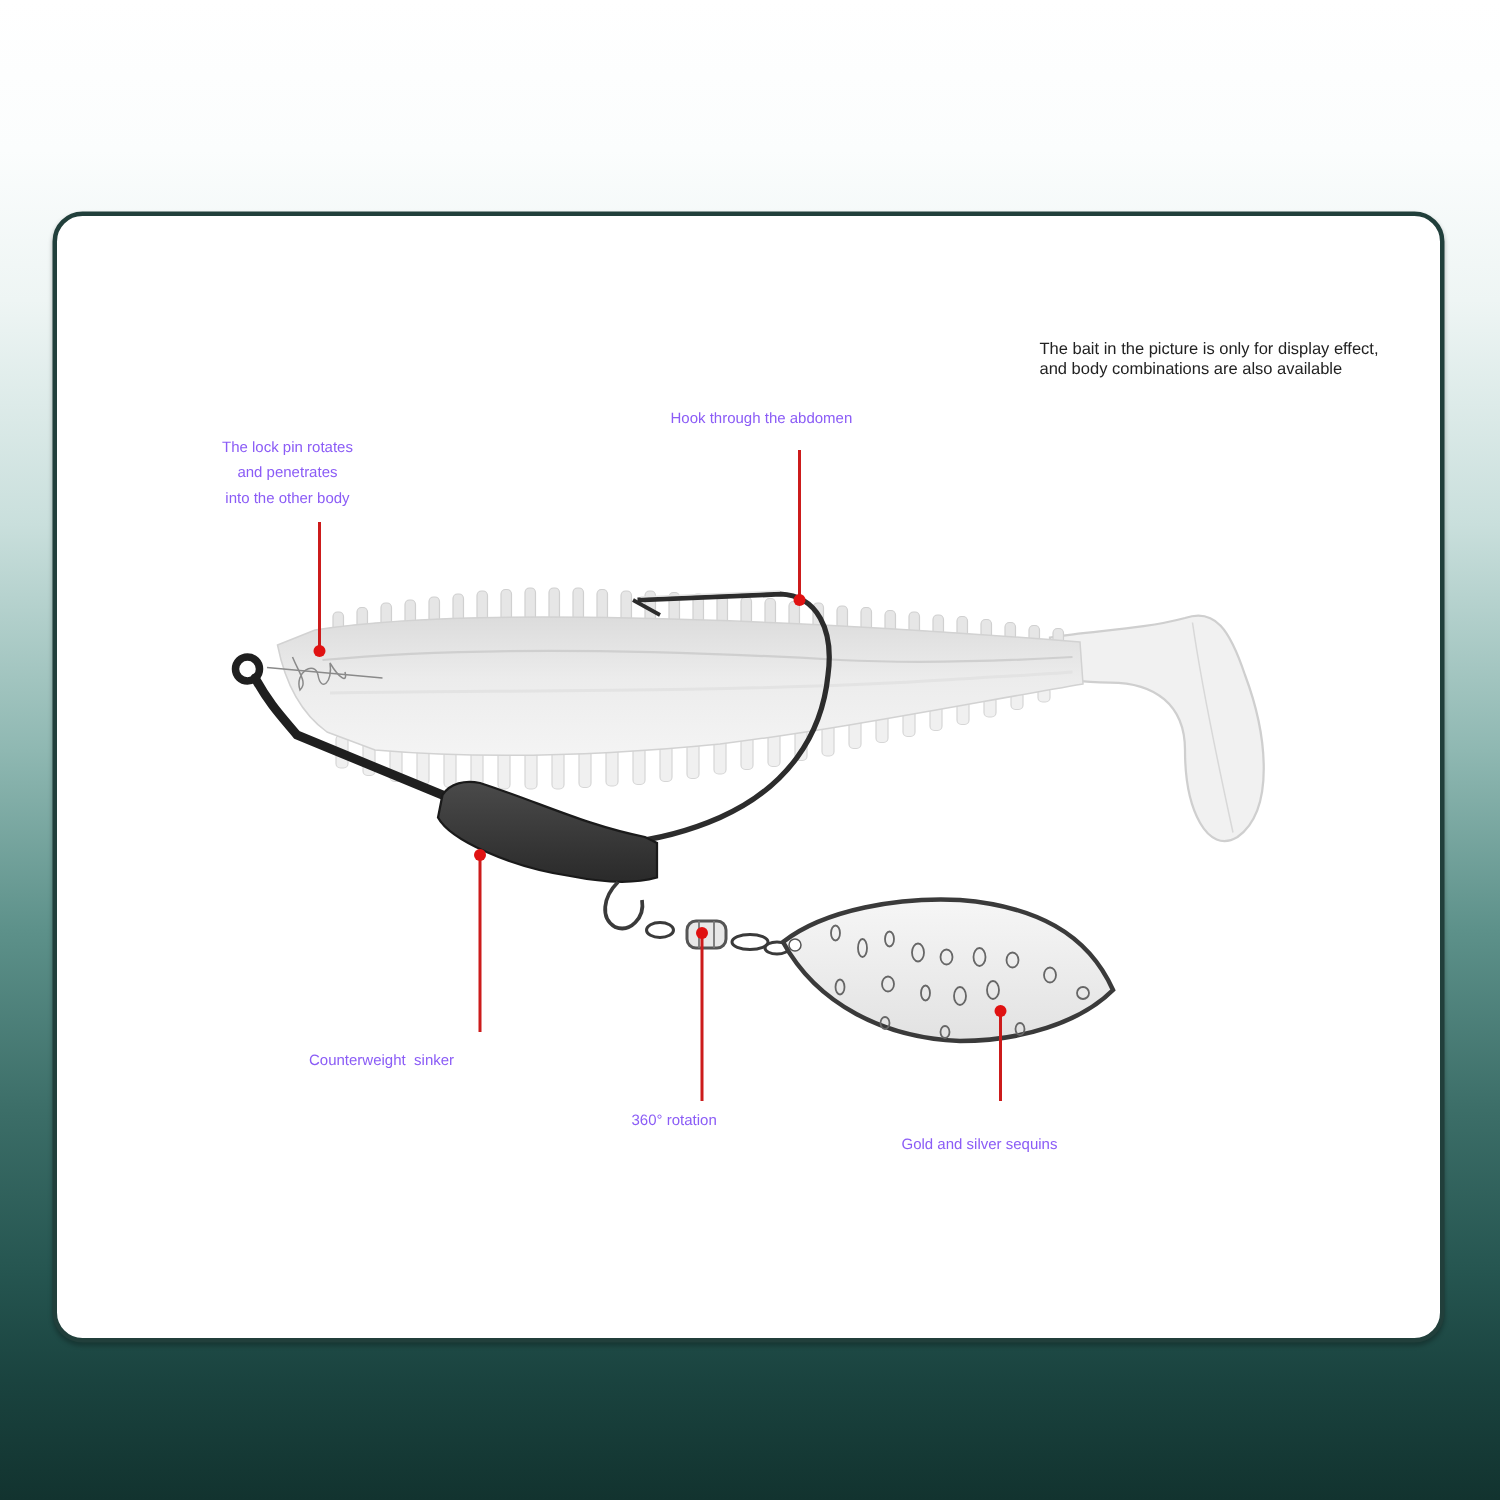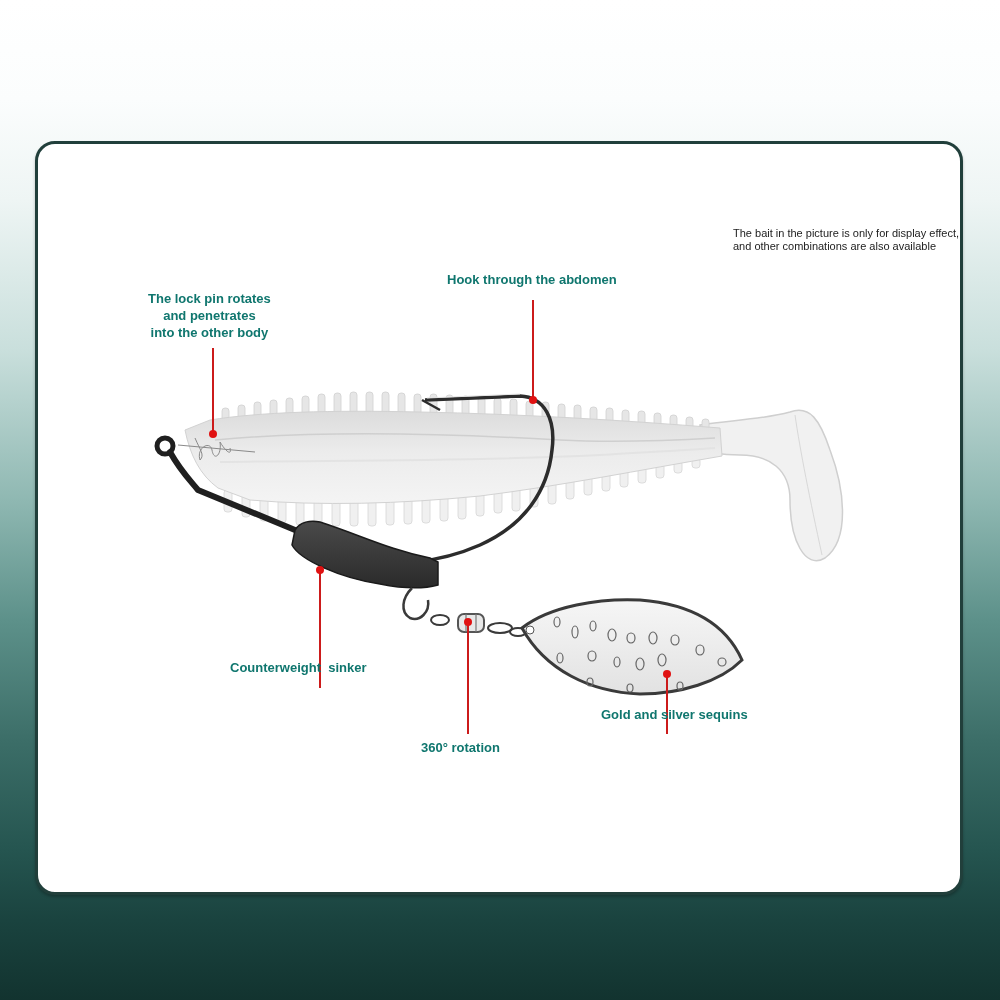--- a/index.html
+++ b/index.html
@@ -9,37 +9,36 @@
     font-family: "Liberation Sans", sans-serif;
   }
   .card {
     position:absolute; left:35px; top:141px; width:928px; height:754px;
     background:#ffffff; border:3px solid #213f3b; border-radius:20px;
     box-sizing:border-box; box-shadow: 0 2px 3px rgba(0,0,0,0.25);
   }
   .note {
     position:absolute; left:693px; top:227px; font-size:11px; line-height:13px; color:#222;
     white-space:nowrap;
-    margin-left:40px;
   }
   .label {
-    position:absolute; font-size:13px; font-weight:bold; color:#0f766e; line-height:17px; white-space:nowrap;
+    position:absolute; font-size:10px; font-weight:normal; color:#8b5cf6; line-height:17px; white-space:nowrap;
   }
   .vline { position:absolute; width:2px; background:#cc1b1b; }
   .dot { position:absolute; width:8px; height:8px; border-radius:50%; background:#e01212; }
   svg.lure { position:absolute; left:0; top:0; }
 </style>
 </head>
 <body>
 
 <div class="card"></div>
 
 <div class="note">
   <div>The bait in the picture is only for display effect,</div>
-  <div>and other combinations are also available</div>
+  <div>and body combinations are also available</div>
 </div>
 
 <svg class="lure" width="1000" height="1000" viewBox="0 0 1000 1000">
   <defs>
     <linearGradient id="bodyGrad" x1="0" y1="0" x2="0" y2="1">
       <stop offset="0" stop-color="#dcdcdc"></stop>
       <stop offset="0.45" stop-color="#ececec"></stop>
       <stop offset="1" stop-color="#f4f4f4"></stop>
     </linearGradient>
     <linearGradient id="sinkGrad" x1="0" y1="0" x2="0" y2="1">
@@ -185,21 +184,21 @@
 </div>
 <div class="vline" style="left:212px; top:348px; height:86px;"></div>
 <div class="dot" style="left:209px; top:430px;"></div>
 
 <div class="label" style="left:447px; top:271px;">Hook through the abdomen</div>
 <div class="vline" style="left:532px; top:300px; height:100px;"></div>
 <div class="dot" style="left:529px; top:396px;"></div>
 
 <div class="vline" style="left:319px; top:570px; height:118px;"></div>
 <div class="dot" style="left:316px; top:566px;"></div>
-<div class="label" style="left:206px; top:659px; white-space:pre;margin-left:24px;">Counterweight  sinker</div>
+<div class="label" style="left:206px; top:699px; white-space:pre;">Counterweight  sinker</div>
 
 <div class="vline" style="left:467px; top:622px; height:112px;"></div>
 <div class="dot" style="left:464px; top:618px;"></div>
 <div class="label" style="left:421px; top:739px;">360° rotation</div>
 
 <div class="vline" style="left:666px; top:674px; height:60px;"></div>
 <div class="dot" style="left:663px; top:670px;"></div>
-<div class="label" style="left:601px; top:706px;">Gold and silver sequins</div>
+<div class="label" style="left:601px; top:755px;">Gold and silver sequins</div>
 
 </body></html>

